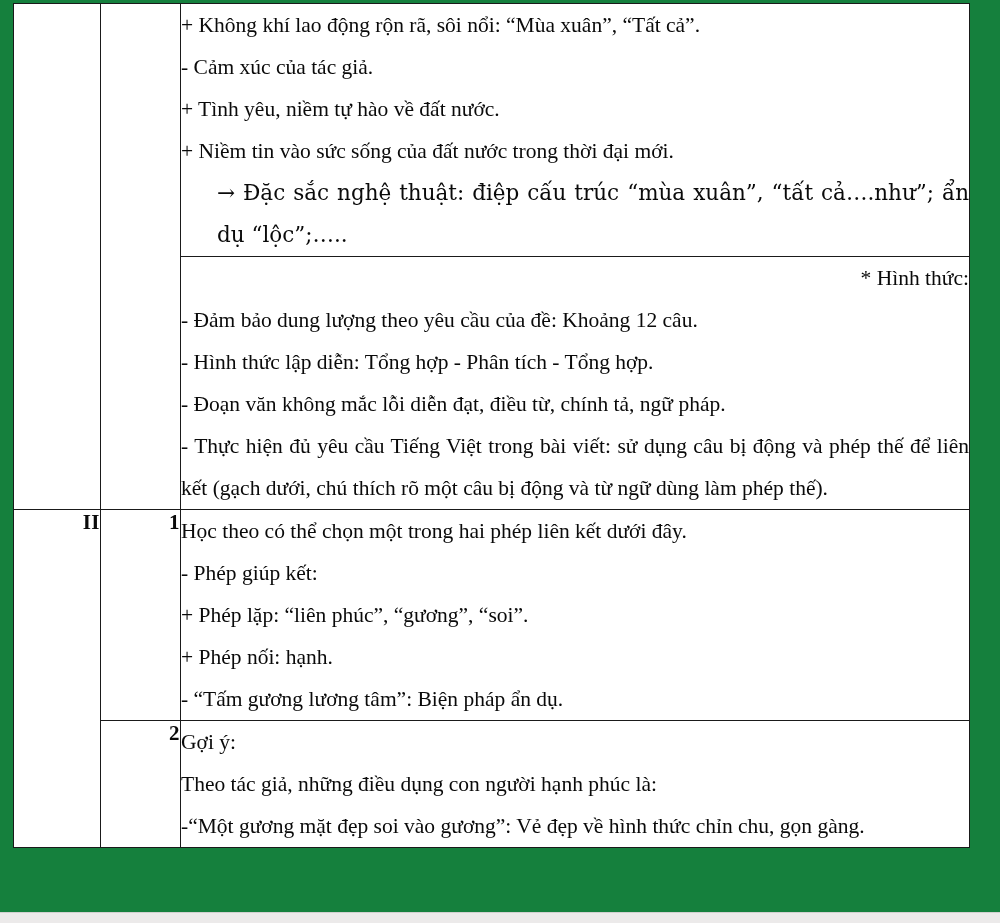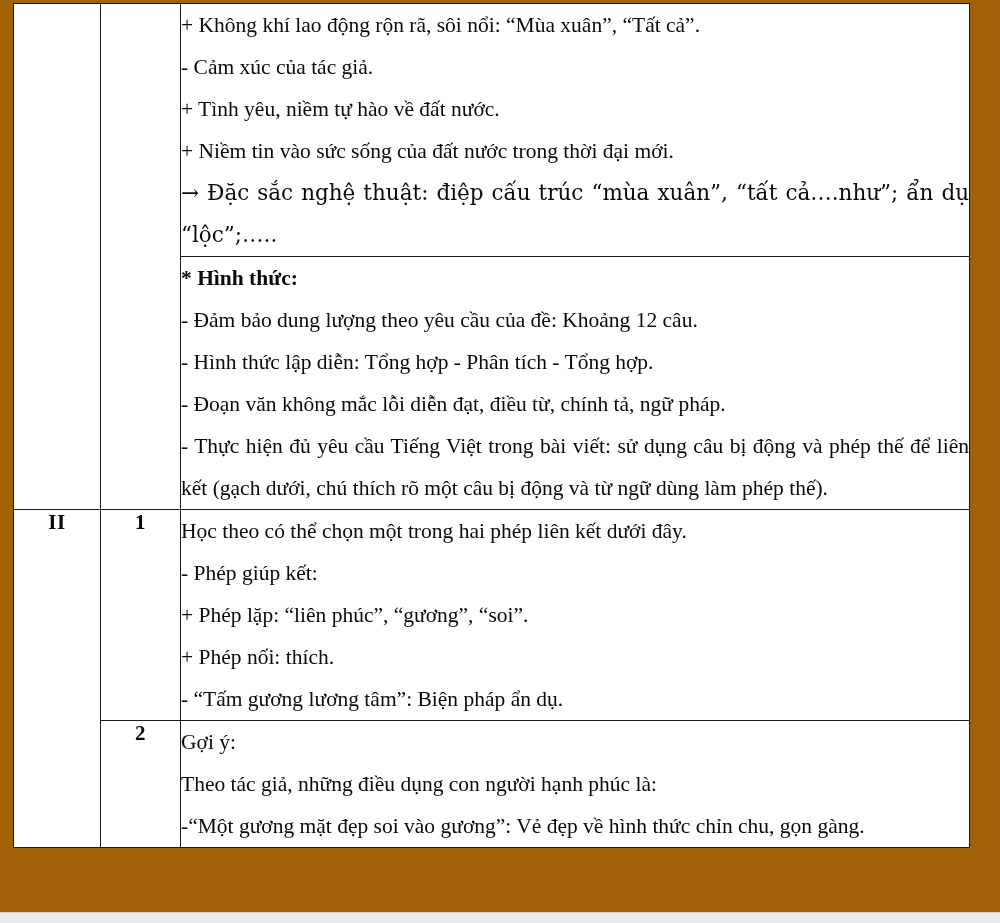--- a/index.html
+++ b/index.html
@@ -15,21 +15,21 @@
     font-family: "Liberation Serif", "DejaVu Serif", serif;
     color: #0a0a0a;
     position: relative;
   }
   .page {
     position: absolute;
     left: 0;
     top: 0;
     width: 1000px;
     height: 912px;
-    background: #a16207;
+    background: #15803d;
     overflow: hidden;
   }
   .page-gutter {
     position: absolute;
     left: 0;
     top: 912px;
     width: 1000px;
     height: 11px;
     background: #eceaea;
     border-top: 1px solid #d2d0d0;
@@ -48,21 +48,21 @@
     border: 1.6px solid #1a1a1a;
     vertical-align: top;
     padding: 0;
     background: #ffffff;
   }
   col.c-roman { width: 87px; }
   col.c-num   { width: 80px; }
   col.c-body  { width: 789px; }
 
   .cell-center {
-    text-align: center;
+    text-align: right;
     font-weight: bold;
     font-size: 21px;
     line-height: 1.15;
     padding-top: 10px;
     letter-spacing: 0.5px;
   }
   .body-cell {
     padding: 4px 12px 6px 12px;
   }
   .ln {
@@ -70,24 +70,26 @@
     line-height: 42px;
     margin: 0;
     white-space: nowrap;
   }
   .ln.just {
     text-align: justify;
     text-align-last: left;
     white-space: normal;
   }
   .ln.b {
-    font-weight: bold;
+    font-weight: normal;
+    text-align: right;
   }
   .arrow {
     font-family: "DejaVu Serif", "Liberation Serif", serif;
+    margin-left: 36px;
   }
 </style>
 </head>
 <body>
 
 <div class="page">
 
   <table class="doc-table">
     <colgroup>
       <col class="c-roman">
@@ -118,21 +120,21 @@
         </td>
       </tr>
 
       <tr>
         <td class="cell-center" rowspan="2">II</td>
         <td class="cell-center">1</td>
         <td class="body-cell">
           <p class="ln">Học theo có thể chọn một trong hai phép liên kết dưới đây.</p>
           <p class="ln">- Phép giúp kết:</p>
           <p class="ln">+ Phép lặp: “liên phúc”, “gương”, “soi”.</p>
-          <p class="ln">+ Phép nối: thích.</p>
+          <p class="ln">+ Phép nối: hạnh.</p>
           <p class="ln">- “Tấm gương lương tâm”: Biện pháp ẩn dụ.</p>
         </td>
       </tr>
 
       <tr>
         <td class="cell-center">2</td>
         <td class="body-cell">
           <p class="ln">Gợi ý:</p>
           <p class="ln">Theo tác giả, những điều dụng con người hạnh phúc là:</p>
           <p class="ln just">-“Một gương mặt đẹp soi vào gương”: Vẻ đẹp về hình thức chỉn chu, gọn gàng.</p>

